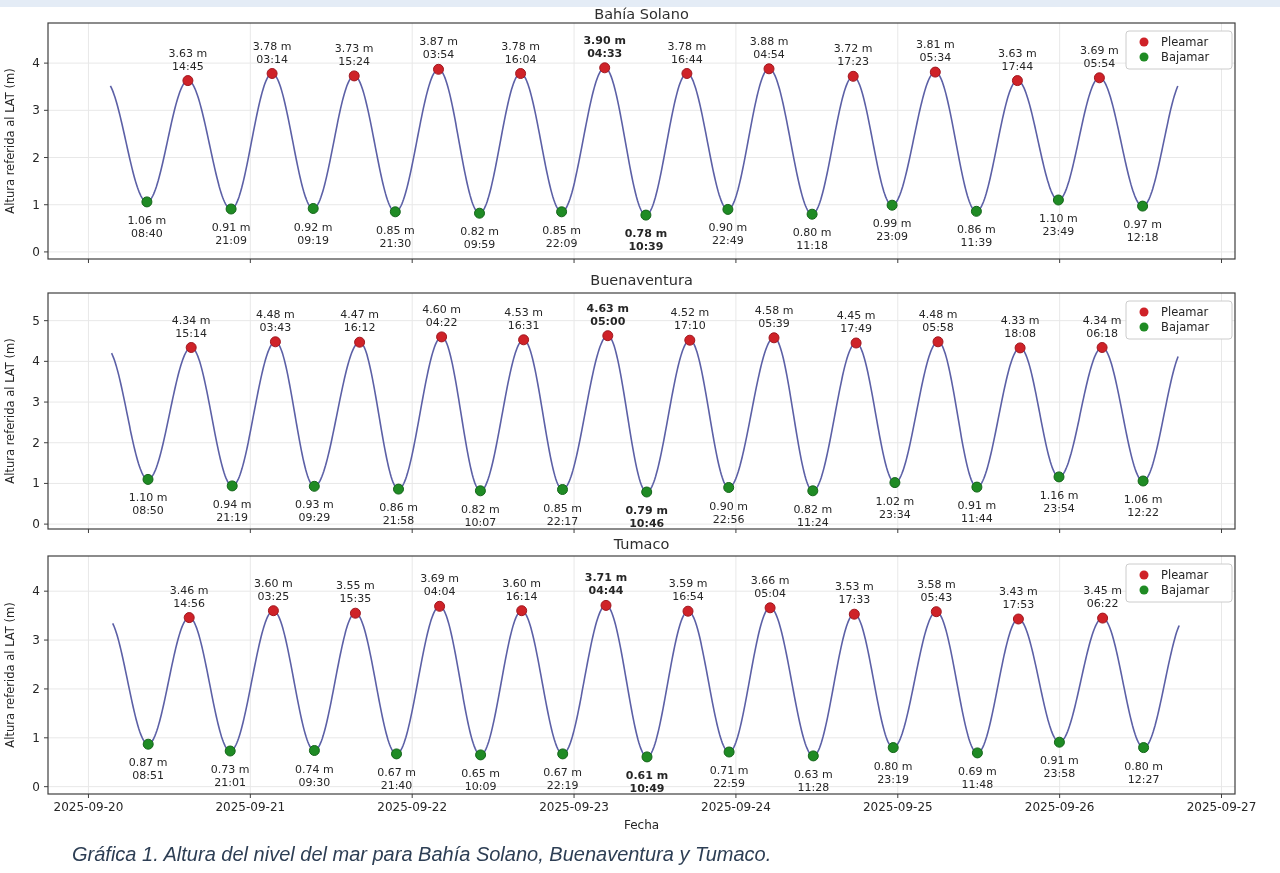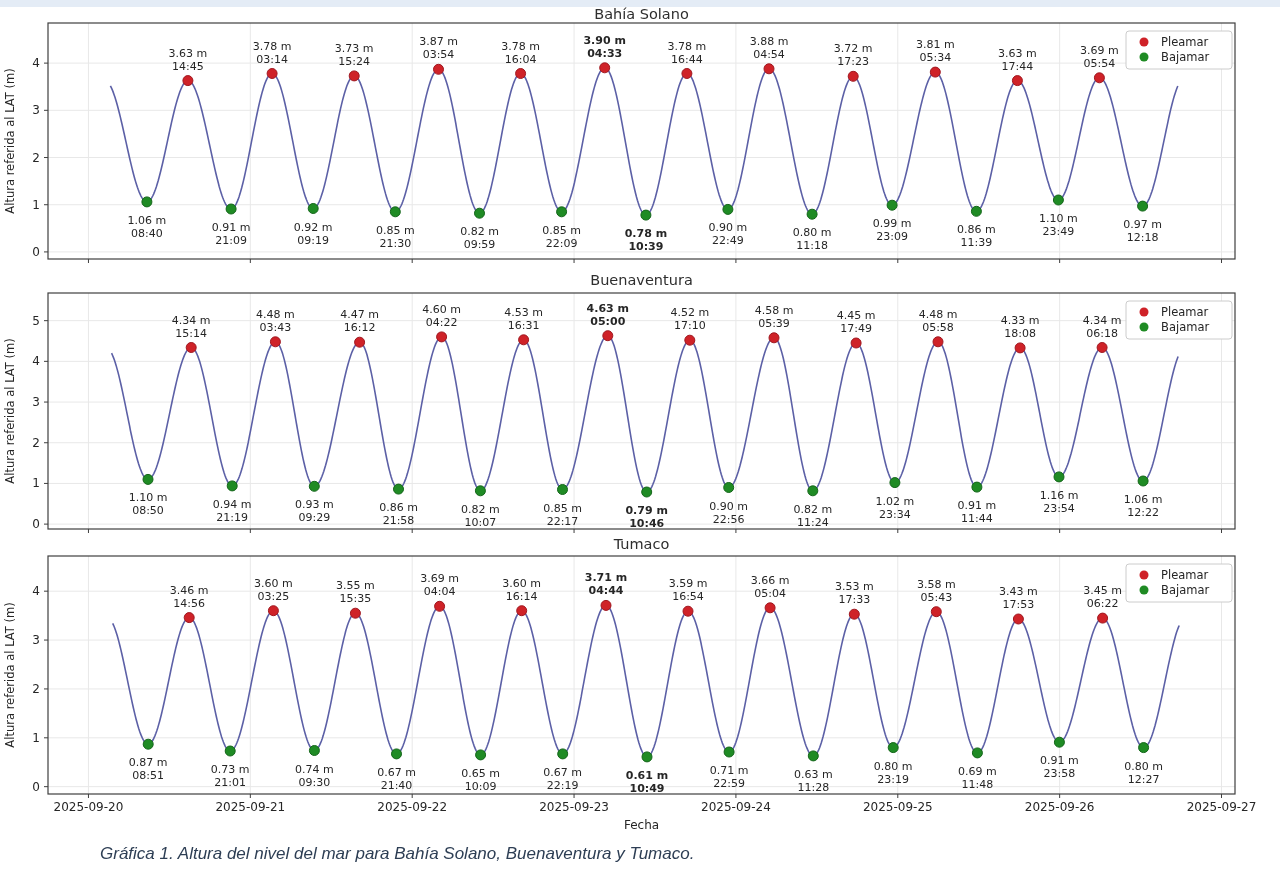--- a/index.html
+++ b/index.html
@@ -1,22 +1,22 @@
 <!DOCTYPE html>
 <html><head>
 <meta charset="utf-8">
 <style>
   html,body{margin:0;padding:0;background:#ffffff;}
   body{width:1280px;height:873px;overflow:hidden;font-family:"DejaVu Sans",sans-serif;}
   .top-strip{width:1280px;height:7px;background:#e4ecf6;}
   .figure{background:#ffffff;}
   svg{display:block;}
   svg text{font-family:"DejaVu Sans",sans-serif;}
-  .caption{font-family:"Liberation Sans",sans-serif;font-style:italic;font-size:17px;
-           color:#2d3e54;padding:8px 0 0 100px;line-height:24px;}
+  .caption{font-family:"Liberation Sans",sans-serif;font-style:italic;font-size:20px;
+           color:#2d3e54;padding:8px 0 0 72px;line-height:24px;}
 </style>
 </head>
 <body>
 
 <div class="top-strip"></div>
 
 <div class="figure">
   <svg width="1280" height="268">
       <g stroke="#e8e8e8" stroke-width="1">
         <line x1="88.4659090909091" y1="16" x2="88.4659090909091" y2="252"></line>

